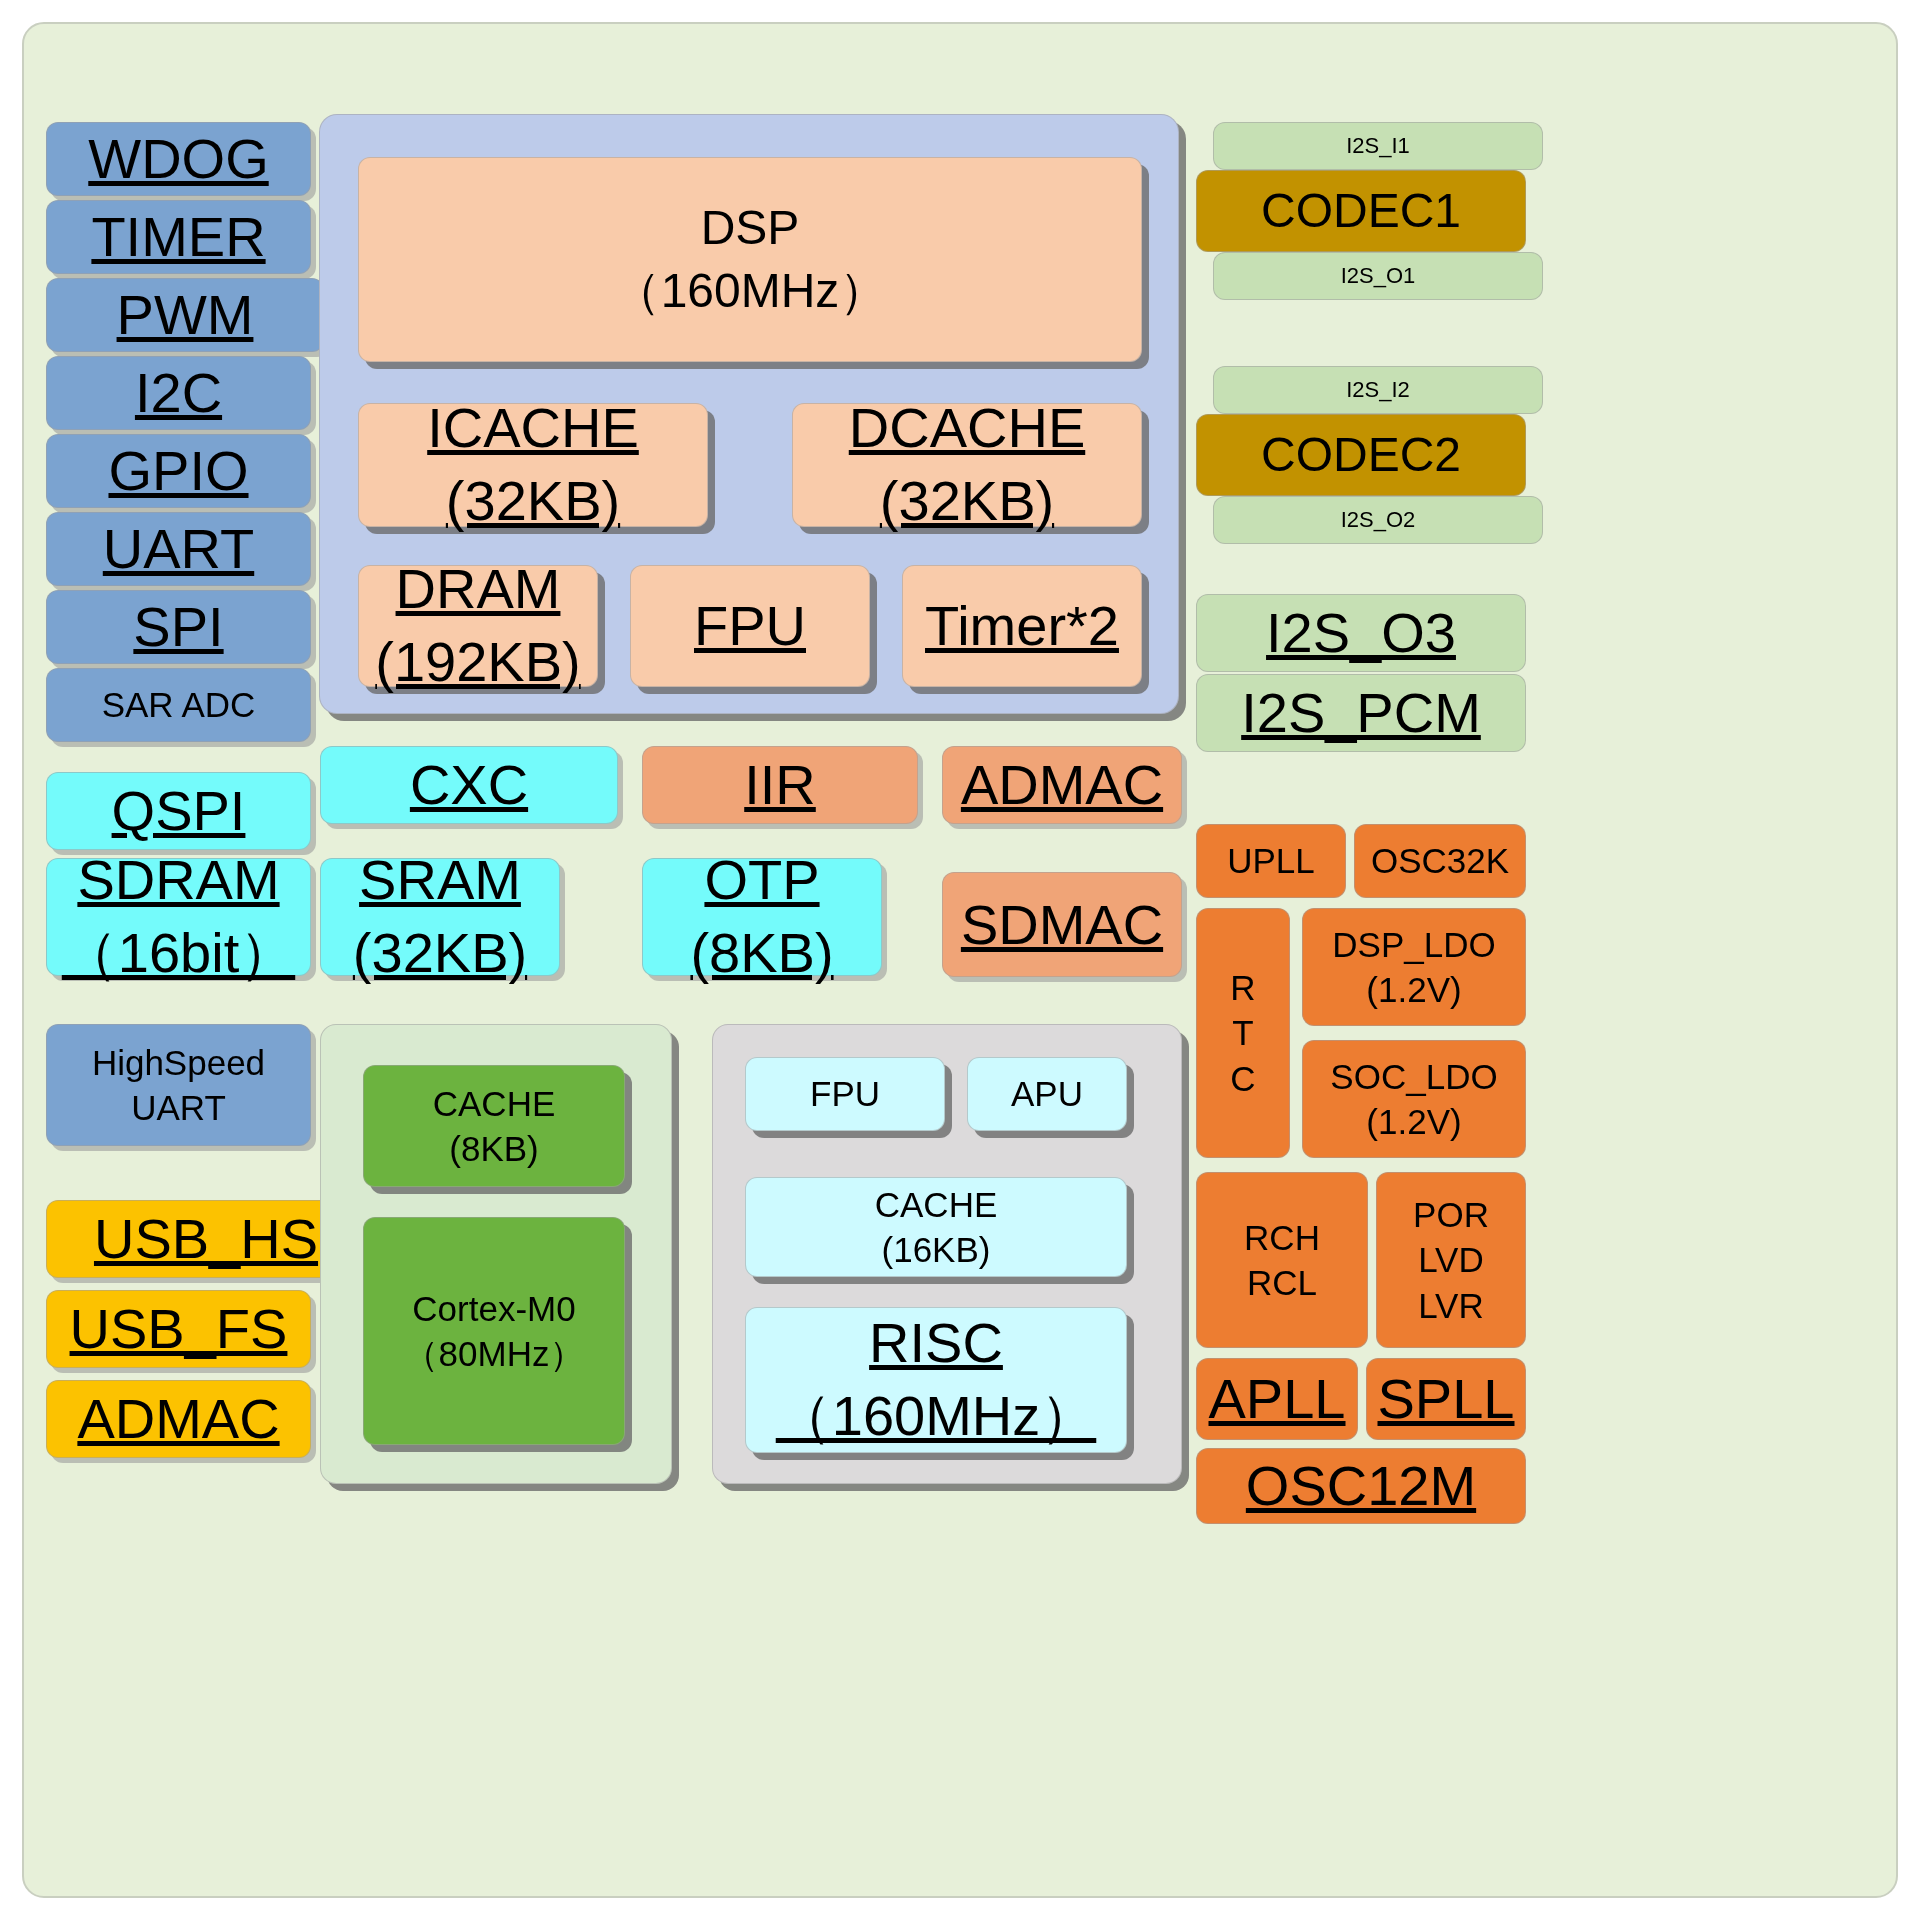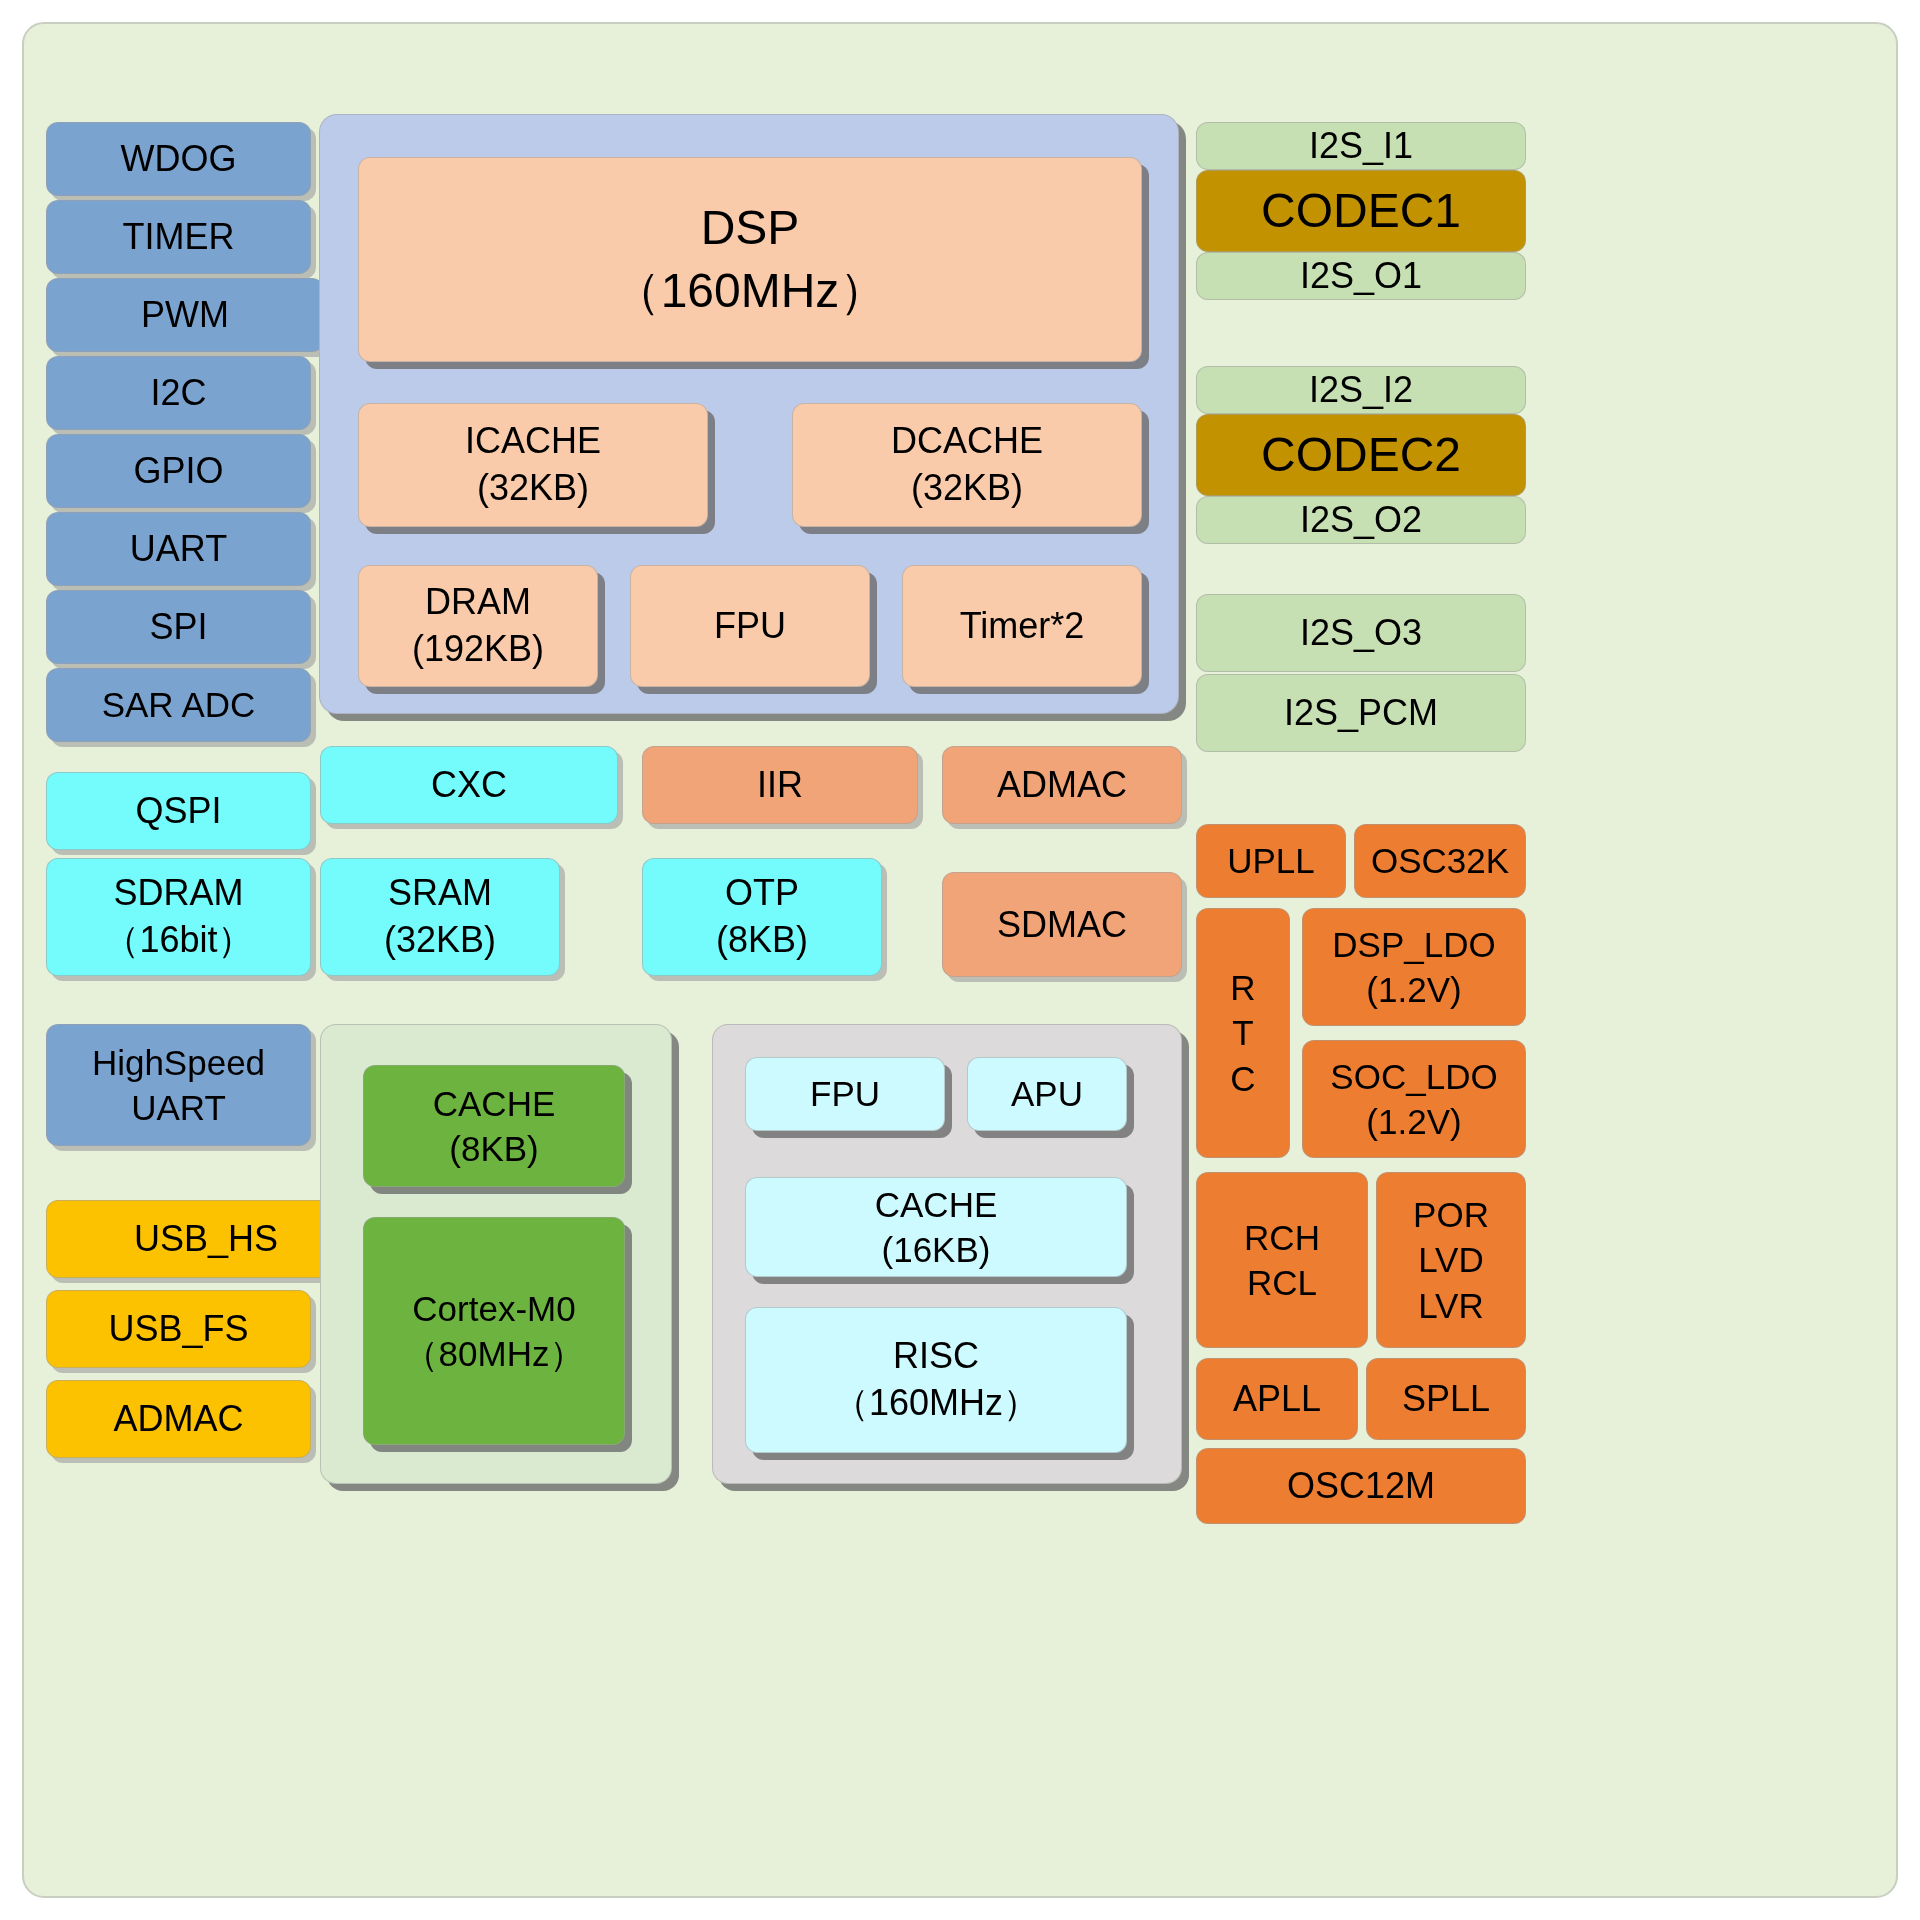--- a/index.html
+++ b/index.html
@@ -47,23 +47,23 @@
   .c-yellow{background:#fcc200;}
   .c-peach{background:#f9cbaa;}
   .c-salmon{background:#f0a477;}
   .c-green{background:#6cb33f;}
   .c-green-l{background:#c6e0b4;}
   .c-green-pale{background:#d9ead0;}
   .c-gold{background:#c29200;}
   .c-orange{background:#ed7d31;}
   .c-grey{background:#dcdadb;}
   .c-lav{background:#bdcbea;}
-  .f-sm{font-size:36px;}
+  .f-sm{font-size:22px;margin-left:17px;}
   .f-md{font-size:35px;}
-  .f-xl{font-size:36px;}
+  .f-xl{font-size:56px;text-decoration:underline;}
   .f-xxl{font-size:48px;}
 
   .stacked{line-height:1.30;}
 </style>
 </head>
 <body>
 
 <div id="canvas">
   <div class="chip">
 

